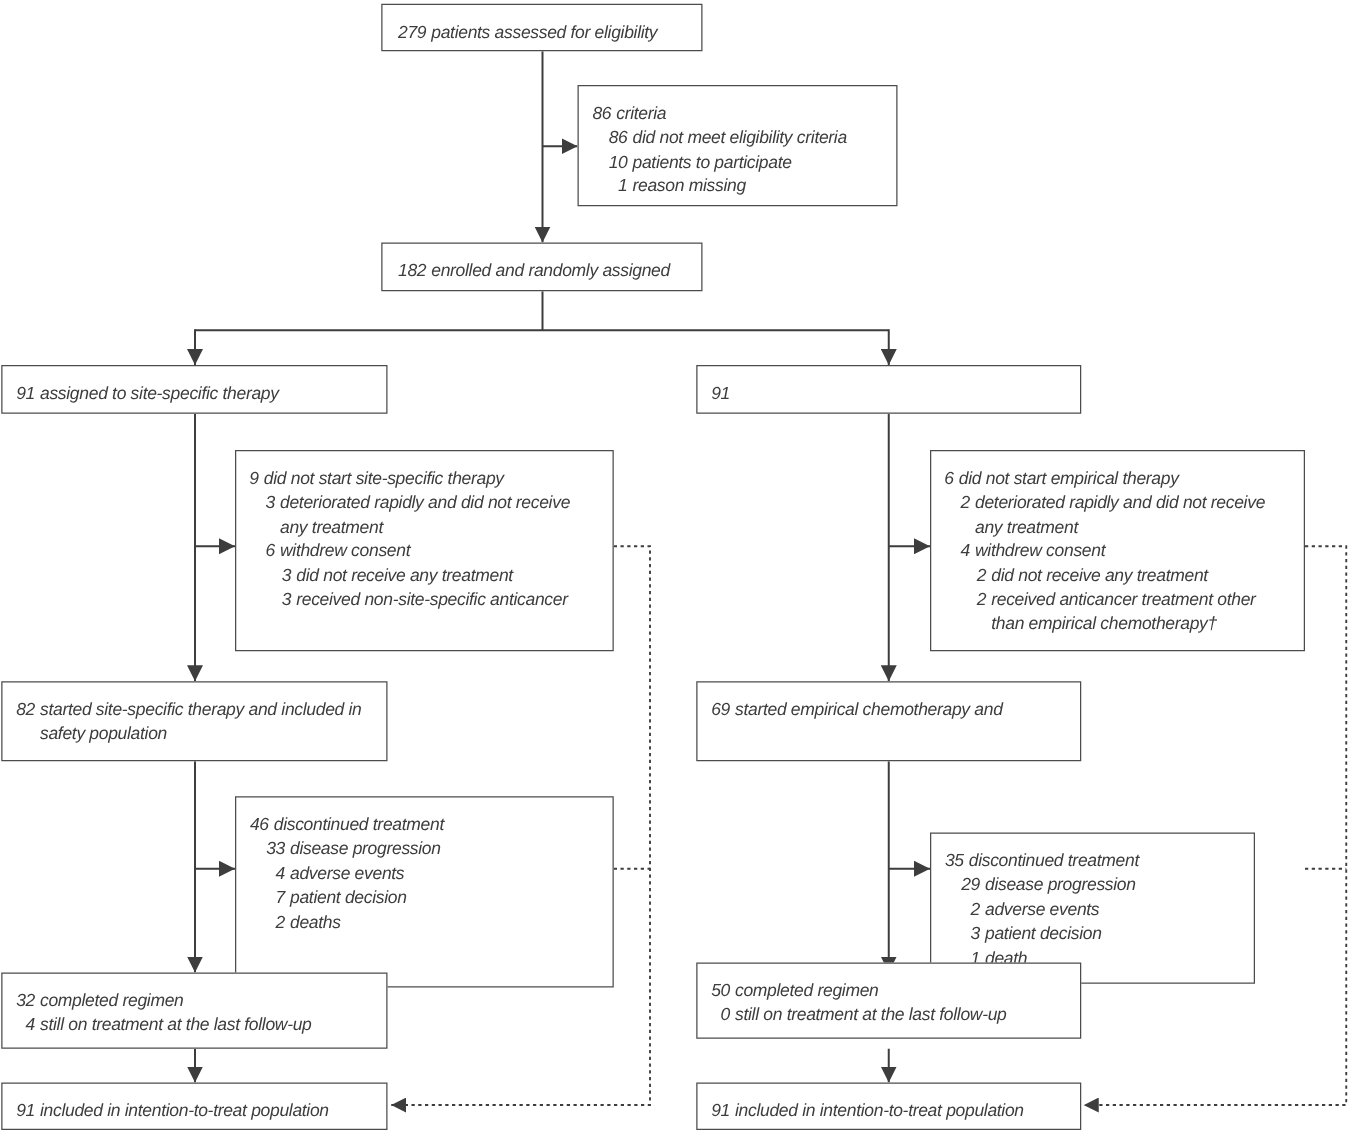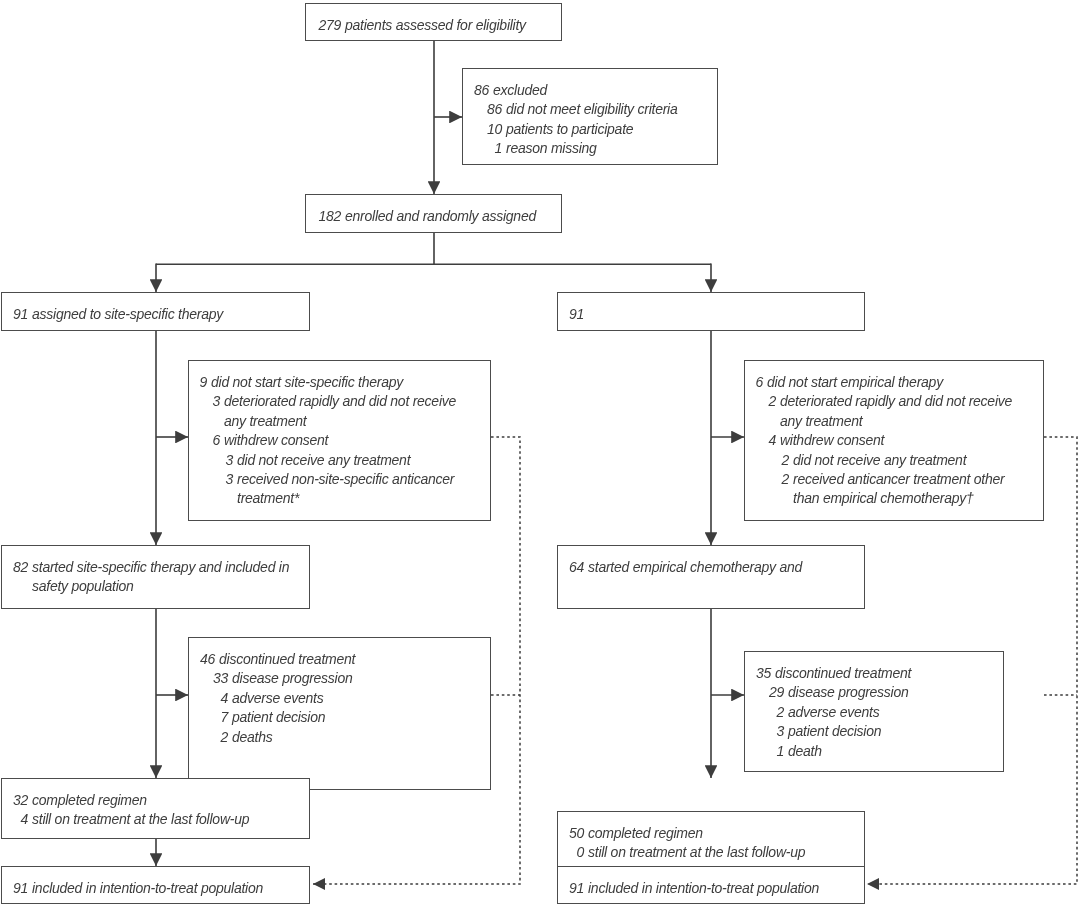--- a/index.html
+++ b/index.html
@@ -69,21 +69,21 @@
   <div class="box nw3" style="left:305px;top:3px;width:257px;height:38px">
     <div class="ln">
         <span class="num">279</span>
         <span class="txt">patients assessed for eligibility</span>
       </div>
   </div>
 
   <div class="box nw2" style="left:462px;top:68px;width:256px;height:97px">
     <div class="ln">
         <span class="num">86</span>
-        <span class="txt">excluded</span>
+        <span class="txt">criteria</span>
       </div>
     <div class="ln i1">
         <span class="num">86</span>
         <span class="txt">did not meet eligibility criteria</span>
       </div>
     <div class="ln i1">
         <span class="num">10</span>
         <span class="txt">patients to participate</span>
       </div>
     <div class="ln i1">
@@ -124,24 +124,20 @@
         <span class="txt">withdrew consent</span>
       </div>
     <div class="ln i2">
         <span class="num">3</span>
         <span class="txt">did not receive any treatment</span>
       </div>
     <div class="ln i2">
         <span class="num">3</span>
         <span class="txt">received non-site-specific anticancer</span>
       </div>
-    <div class="ln i2">
-        <span class="num"></span>
-        <span class="txt">treatment*</span>
-      </div>
   </div>
 
   <div class="box nw2" style="left:1px;top:545px;width:309px;height:64px">
     <div class="ln">
         <span class="num">82</span>
         <span class="txt">started site-specific therapy and included in</span>
       </div>
     <div class="ln">
         <span class="num"></span>
         <span class="txt">safety population</span>
@@ -221,26 +217,26 @@
         <span class="txt">received anticancer treatment other</span>
       </div>
     <div class="ln i2">
         <span class="num"></span>
         <span class="txt">than empirical chemotherapy†</span>
       </div>
   </div>
 
   <div class="box nw2" style="left:557px;top:545px;width:308px;height:64px">
     <div class="ln">
-        <span class="num">64</span>
+        <span class="num">69</span>
         <span class="txt">started empirical chemotherapy and</span>
       </div>
   </div>
 
-  <div class="box nw2" style="left:744px;top:651px;width:260px;height:121px">
+  <div class="box nw2" style="left:744px;top:666px;width:260px;height:121px">
     <div class="ln">
         <span class="num">35</span>
         <span class="txt">discontinued treatment</span>
       </div>
     <div class="ln i1">
         <span class="num">29</span>
         <span class="txt">disease progression</span>
       </div>
     <div class="ln i1">
         <span class="num">2</span>
@@ -249,21 +245,21 @@
     <div class="ln i1">
         <span class="num">3</span>
         <span class="txt">patient decision</span>
       </div>
     <div class="ln i1">
         <span class="num">1</span>
         <span class="txt">death</span>
       </div>
   </div>
 
-  <div class="box nw2" style="left:557px;top:811px;width:308px;height:61px">
+  <div class="box nw2" style="left:557px;top:770px;width:308px;height:61px">
     <div class="ln">
         <span class="num">50</span>
         <span class="txt">completed regimen</span>
       </div>
     <div class="ln">
         <span class="num">0</span>
         <span class="txt">still on treatment at the last follow-up</span>
       </div>
   </div>
 

